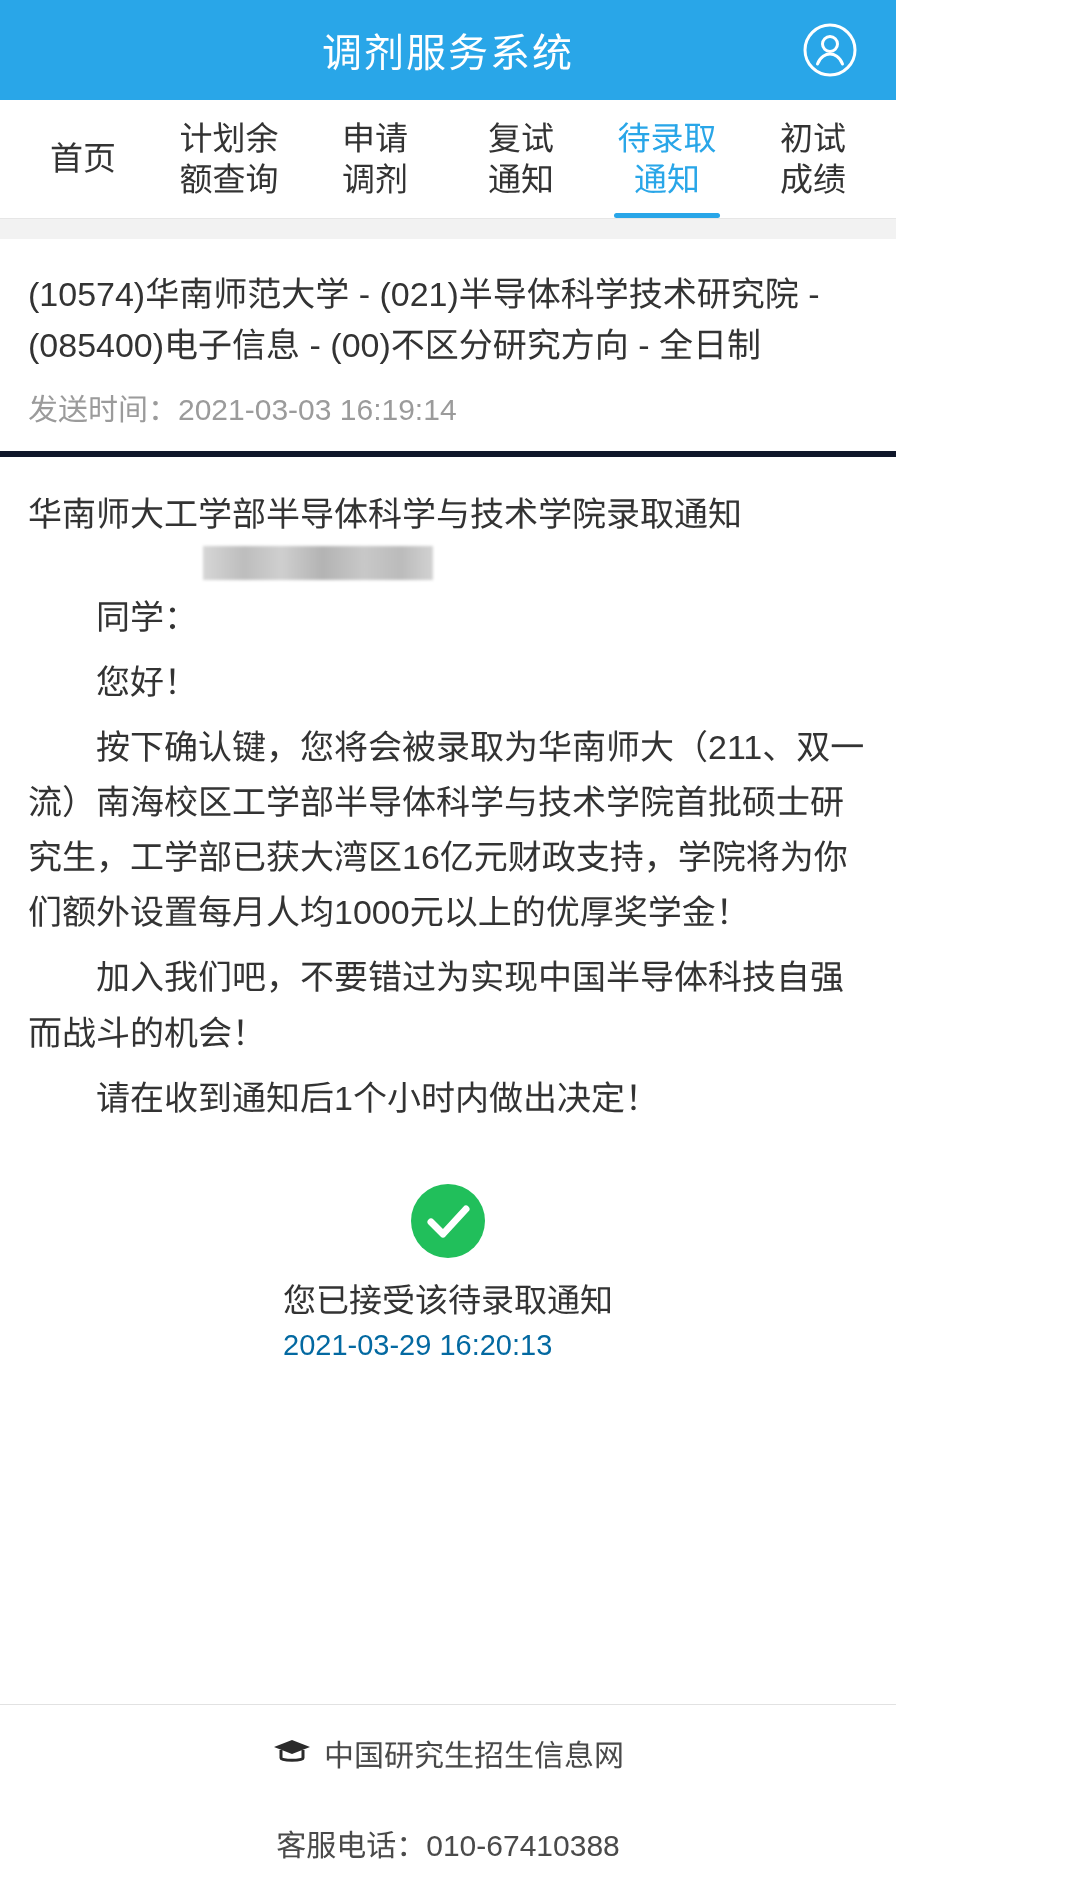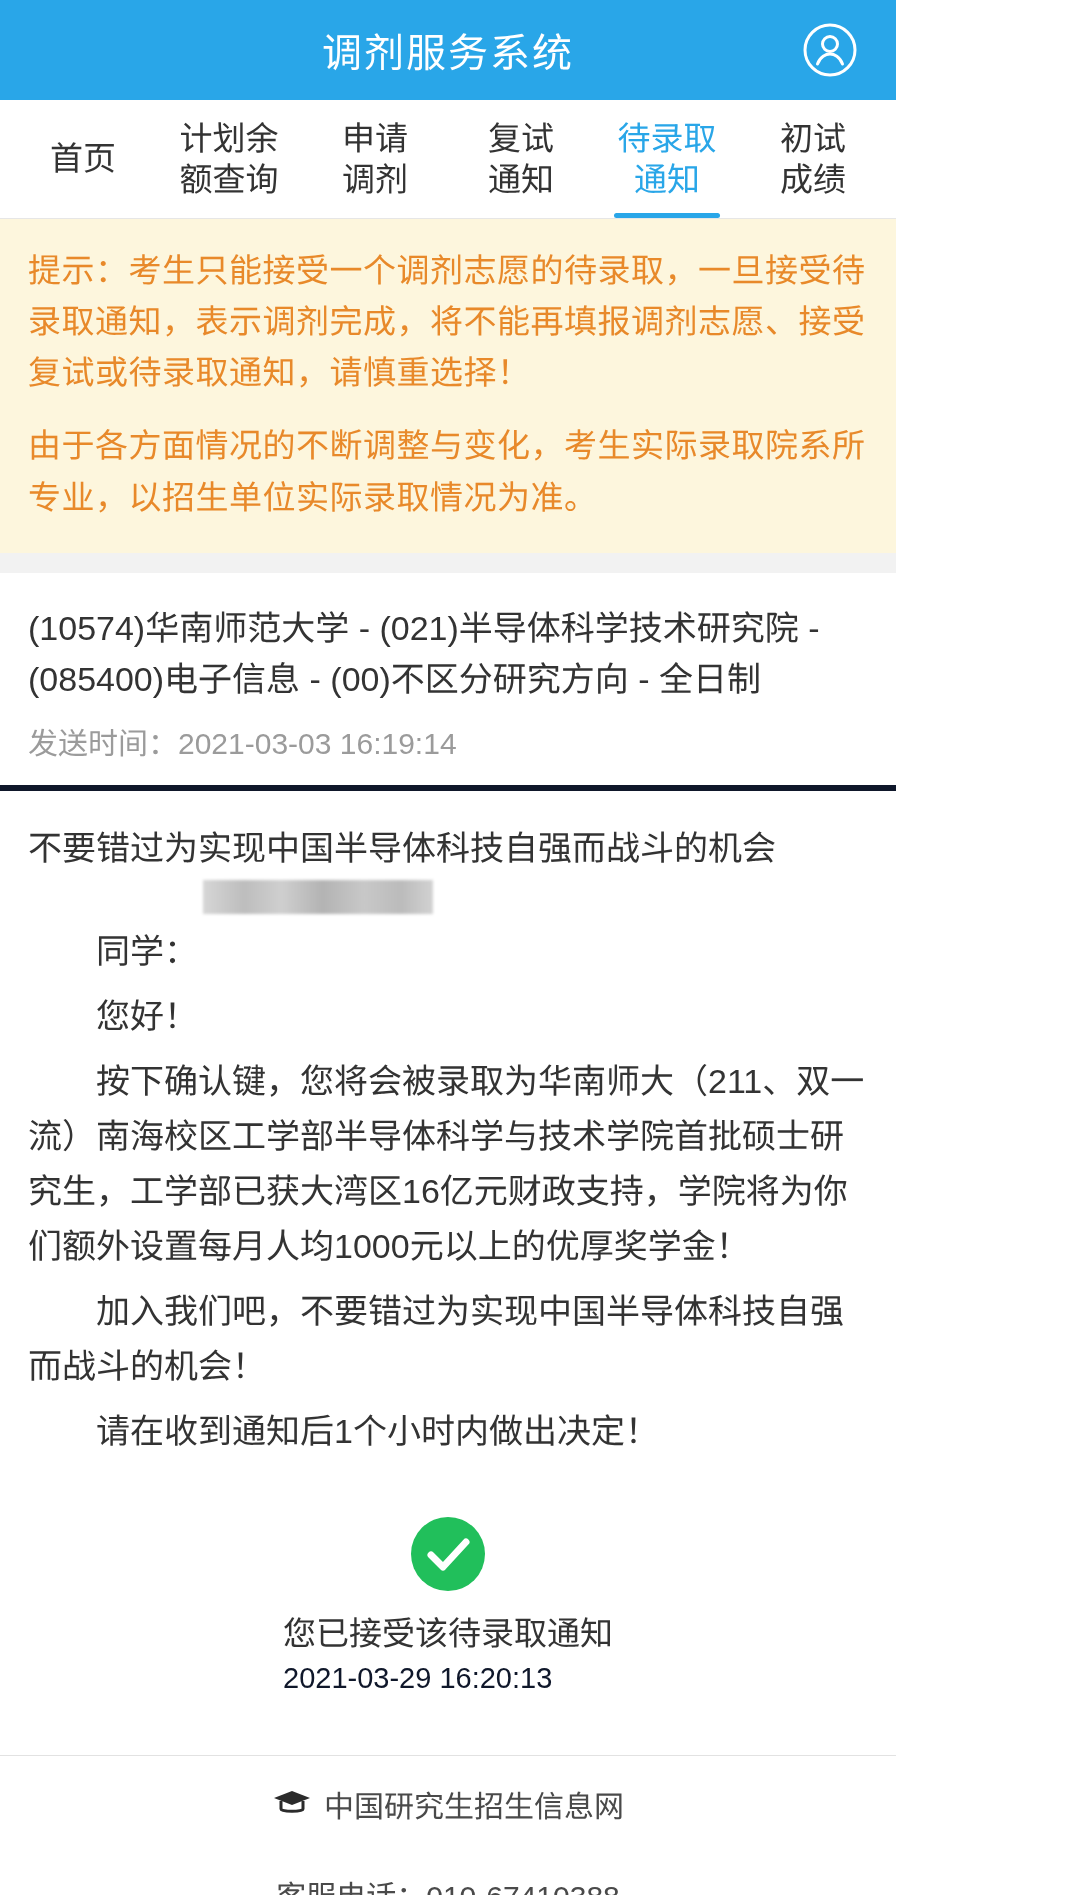--- a/index.html
+++ b/index.html
@@ -180,21 +180,21 @@
     flex-direction: column;
     align-items: flex-start;
   }
   .accepted-label {
     font-size: 33px;
     color: #333333;
     line-height: 1.3;
   }
   .accepted-time {
     font-size: 29px;
-    color: #0f172a;
+    color: #0369a1;
     margin-top: 6px;
   }
 
   .spacer {
     flex: 1 1 auto;
     min-height: 60px;
   }
 
   
   .footer {
@@ -251,36 +251,32 @@
     <div class="tab active">
       <span class="tab-line">待录取</span>
       <span class="tab-line">通知</span>
     </div>
     <div class="tab">
       <span class="tab-line">初试</span>
       <span class="tab-line">成绩</span>
     </div>
   </div>
 
-  <div class="notice">
-    <p>提示：考生只能接受一个调剂志愿的待录取，一旦接受待录取通知，表示调剂完成，将不能再填报调剂志愿、接受复试或待录取通知，请慎重选择！</p>
-    <p>由于各方面情况的不断调整与变化，考生实际录取院系所专业，以招生单位实际录取情况为准。</p>
-  </div>
 
   <div class="gap"></div>
 
   <div class="program">
     <div class="program-title">(10574)华南师范大学 - (021)半导体科学技术研究院 - (085400)电子信息 - (00)不区分研究方向 - 全日制</div>
     <div class="program-time">
       <span class="label">发送时间：</span><span>2021-03-03 16:19:14</span>
     </div>
   </div>
 
   <div class="message">
-    <div class="msg-title">不要错过为实现中国半导体科技自强而战斗的机会</div>
+    <div class="msg-title">华南师大工学部半导体科学与技术学院录取通知</div>
     <div class="redacted"></div>
     <p class="msg-p">同学：</p>
     <p class="msg-p">您好！</p>
     <p class="msg-p">按下确认键，您将会被录取为华南师大（211、双一流）南海校区工学部半导体科学与技术学院首批硕士研究生，工学部已获大湾区16亿元财政支持，学院将为你们额外设置每月人均1000元以上的优厚奖学金！</p>
     <p class="msg-p">加入我们吧，不要错过为实现中国半导体科技自强而战斗的机会！</p>
     <p class="msg-p">请在收到通知后1个小时内做出决定！</p>
   </div>
 
   <div class="accepted">
     <div class="check-circle">

